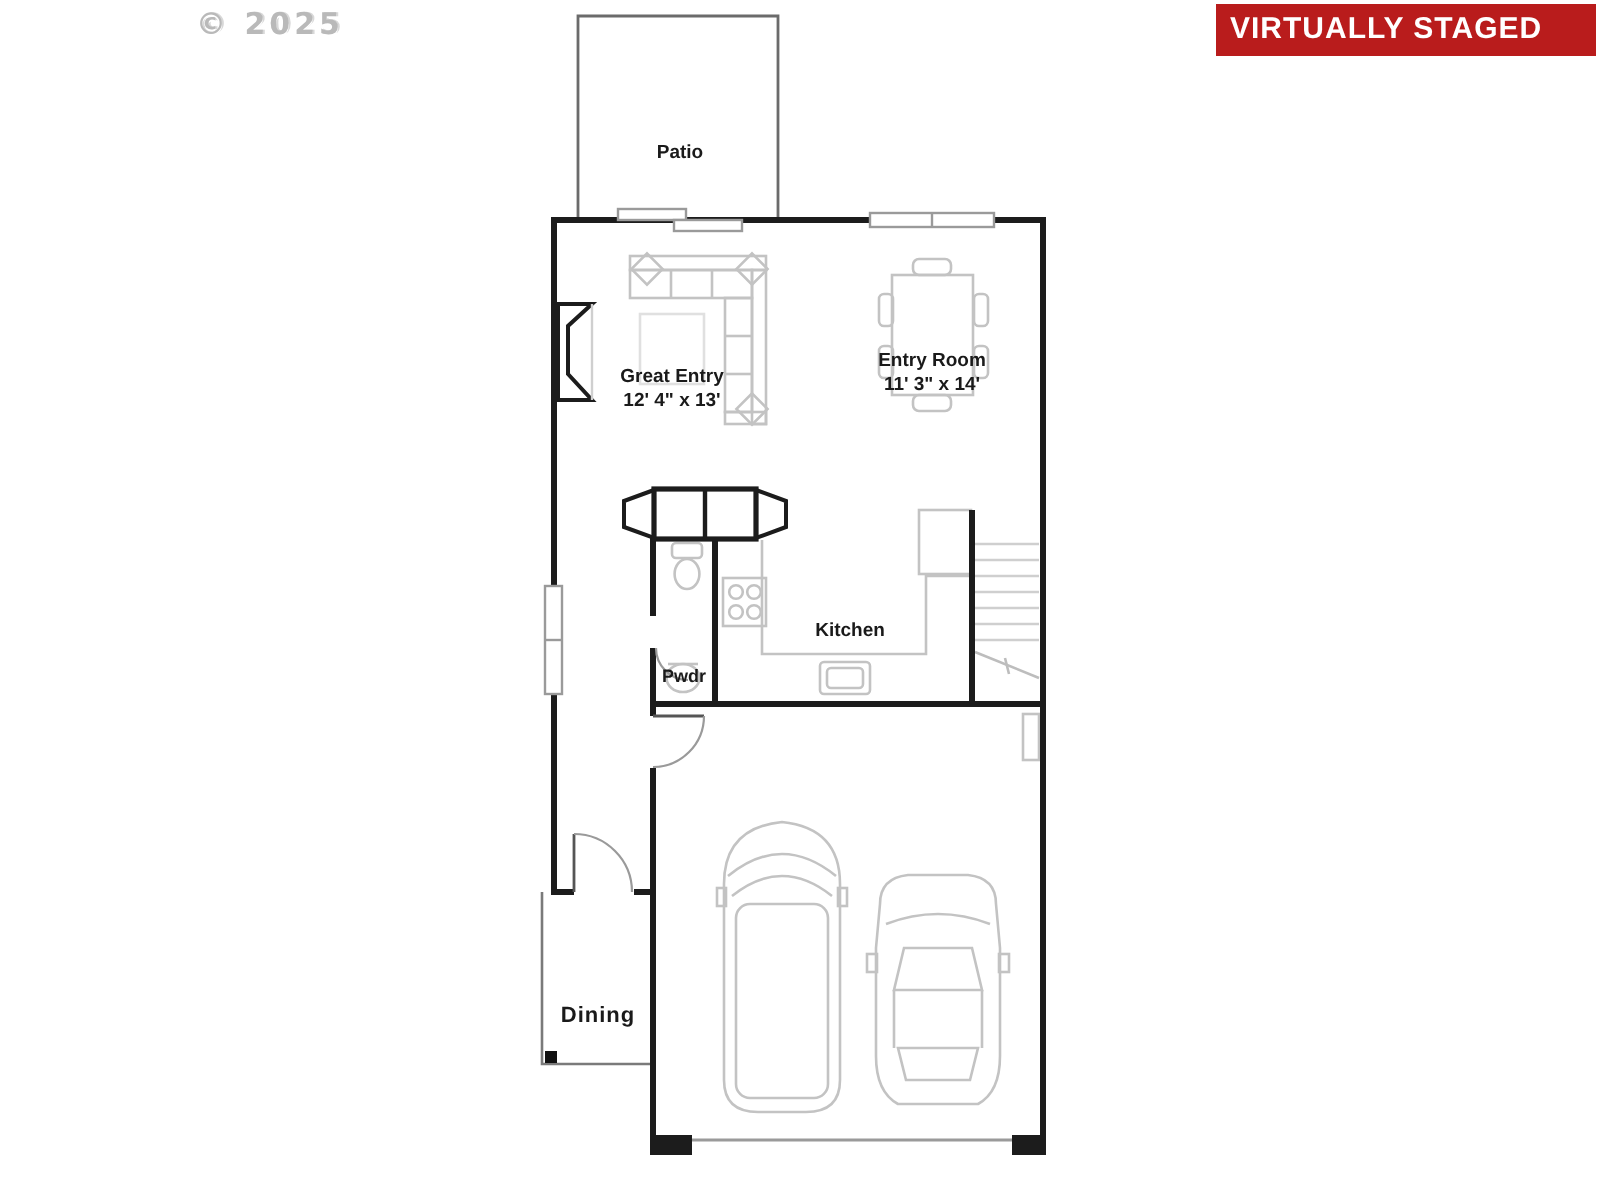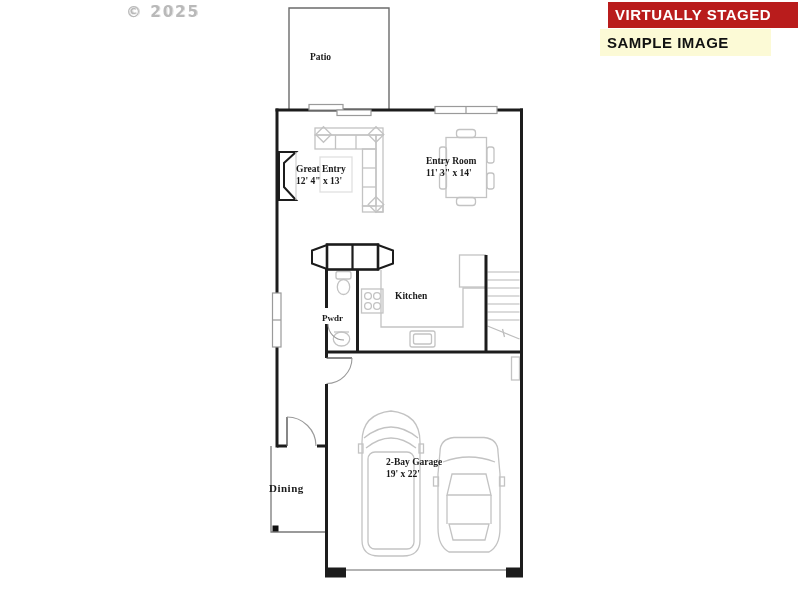--- a/index.html
+++ b/index.html
@@ -3,50 +3,49 @@
 <meta charset="utf-8">
 <style>
   html,body{margin:0;padding:0;}
   #screen{
     position:relative;width:800px;height:600px;background:#ffffff;overflow:hidden;
     font-family:"DejaVu Sans","Liberation Sans",sans-serif;
   }
   
   .watermark{
     position:absolute;left:98px;top:3px;font-size:15px;font-weight:bold;
-    color:#b9b9b9;letter-spacing:2px;text-shadow:0 1px 0 #fff,1px 0 0 #d8d8d8;margin-left:28px;
+    color:#b9b9b9;letter-spacing:2px;text-shadow:0 1px 0 #fff,1px 0 0 #d8d8d8;
   }
   
   .banner-staged{
     position:absolute;top:2px;right:2px;width:190px;height:26px;background:#b91c1c;
     color:#ffffff;font-weight:bold;font-size:15px;line-height:26px;padding-left:7px;
     box-sizing:border-box;letter-spacing:.5px;font-family:"Liberation Sans",sans-serif;
   }
   .banner-sample{
     position:absolute;top:29px;right:29px;width:171px;height:27px;background:#fcfad6;
     color:#111111;font-weight:bold;font-size:15px;line-height:27px;padding-left:7px;
     box-sizing:border-box;letter-spacing:.5px;font-family:"Liberation Sans",sans-serif;
   }
   
   .plan-label{
     position:absolute;color:#1a1a1a;font-weight:bold;font-size:9.5px;line-height:12px;
-    text-align:left;white-space:nowrap;font-family:Liberation Serif, serif;
+    text-align:center;white-space:nowrap;font-family:Liberation Sans, sans-serif;margin-top:20px;
   }
   .plan-label .dim{font-weight:bold;}
   svg{position:absolute;left:0;top:0;}
 </style>
 </head>
 <body>
 
 <div id="screen">
 
   <div class="watermark">© 2025</div>
 
   <div class="banner-staged">VIRTUALLY STAGED</div>
-  <div class="banner-sample">SAMPLE IMAGE</div>
 
   <svg width="800" height="600" viewBox="0 0 800 600">
 
     <g stroke="#c3c3c3" fill="none" stroke-width="1.3">
 
       <rect x="320" y="157" width="32" height="35" stroke="#e0e0e0"></rect>
 
       <g>
         <rect x="315" y="128" width="68" height="7"></rect>
         <rect x="315" y="135" width="61" height="14"></rect>
@@ -219,18 +218,14 @@
   </div>
 
   <div class="plan-label" style="left:322px;top:312px;width:40px;font-size:9px;">
     <span>Pwdr</span>
   </div>
 
   <div class="plan-label" style="left:269px;top:482px;width:60px;font-size:11px;letter-spacing:.5px;">
     <span>Dining</span>
   </div>
 
-  <div class="plan-label" style="left:386px;top:456px;width:80px;">
-    <div>2-Bay Garage</div>
-    <div class="dim">19' x 22'</div>
-  </div>
 
 </div>
 
 </body></html>

